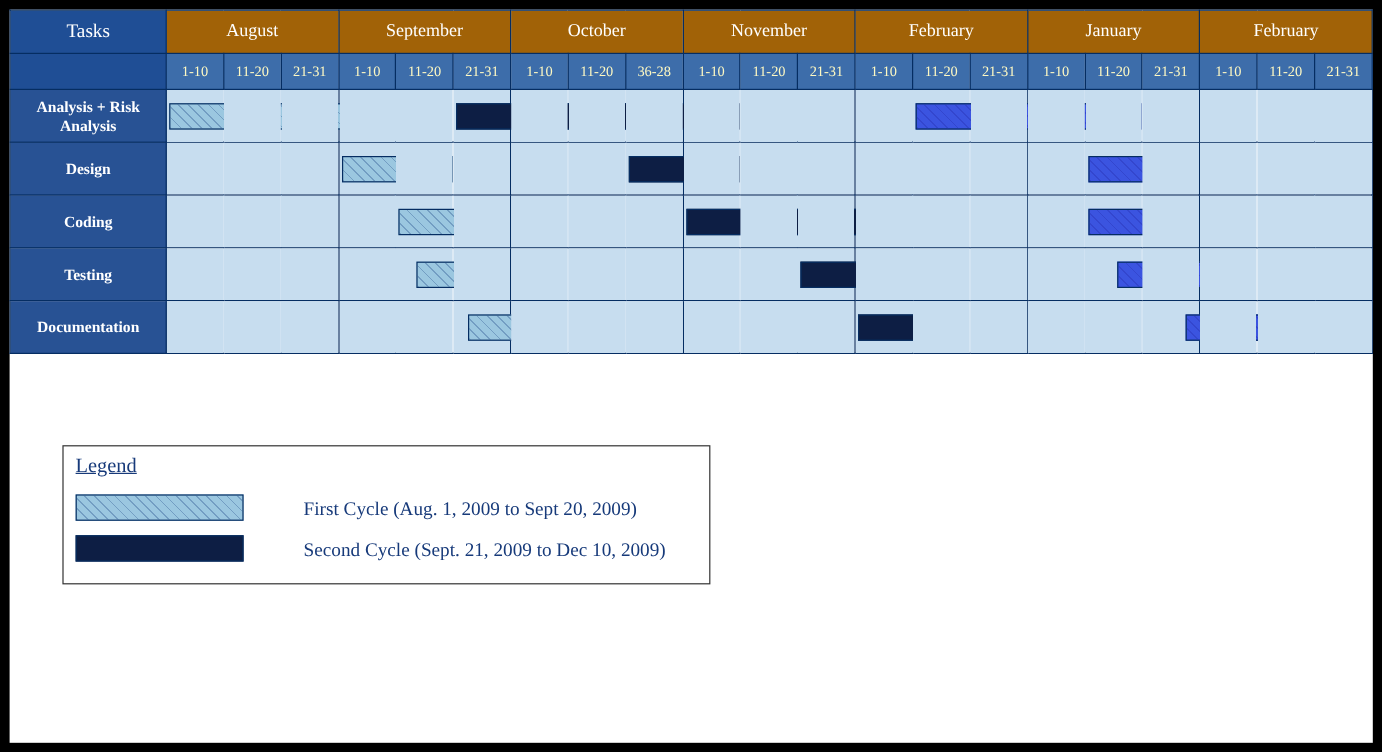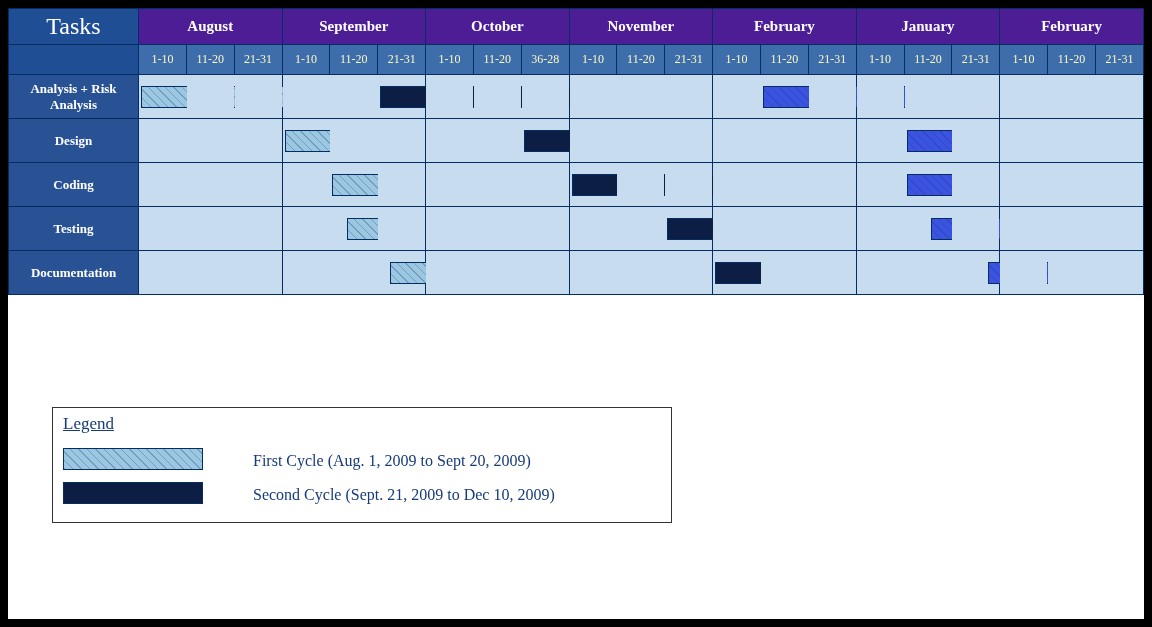--- a/index.html
+++ b/index.html
@@ -24,28 +24,28 @@
   .gantt th, .gantt td {
     border: 1px solid #052d62;
     text-align: center;
     vertical-align: middle;
     font-size: 13px;
     color: #fff;
     padding: 0;
   }
   .gantt th.tasks-head {
     background: #1f4e95;
-    font-size: 24px;
+    font-size: 16px;
     font-weight: normal;
     height: 36px;
   }
   .gantt th.month-head {
-    background: #4c1d95;
+    background: #a16207;
     font-size: 15px;
-    font-weight: bold;
+    font-weight: normal;
     height: 36px;
   }
   .gantt th.sub-head-blank {
     background: #1f4e95;
     height: 30px;
   }
   .gantt td.sub-head {
     background: #3d6daa;
     color: #fef9c3;
     font-size: 12px;
@@ -92,22 +92,22 @@
     pointer-events: none;
   }
   .bar.cycle3::after, .legend-swatch.cycle3::after {
     background-image: repeating-linear-gradient(45deg,
       rgba(40,50,180,0.4) 0, rgba(40,50,180,0.4) 1px,
       transparent 1px, transparent 6px);
   }
 
   
   .legend {
-    margin: 112px 0 0 44px;
-    width: 620px;
+    margin: 76px 0 0 44px;
+    width: 540px;
     border: 1px solid #333;
     padding: 6px 10px 18px 10px;
     color: #173a7a;
     font-size: 16px;
   }
   .legend-title {
     text-decoration: underline;
     font-size: 17px;
     margin-bottom: 14px;
   }

